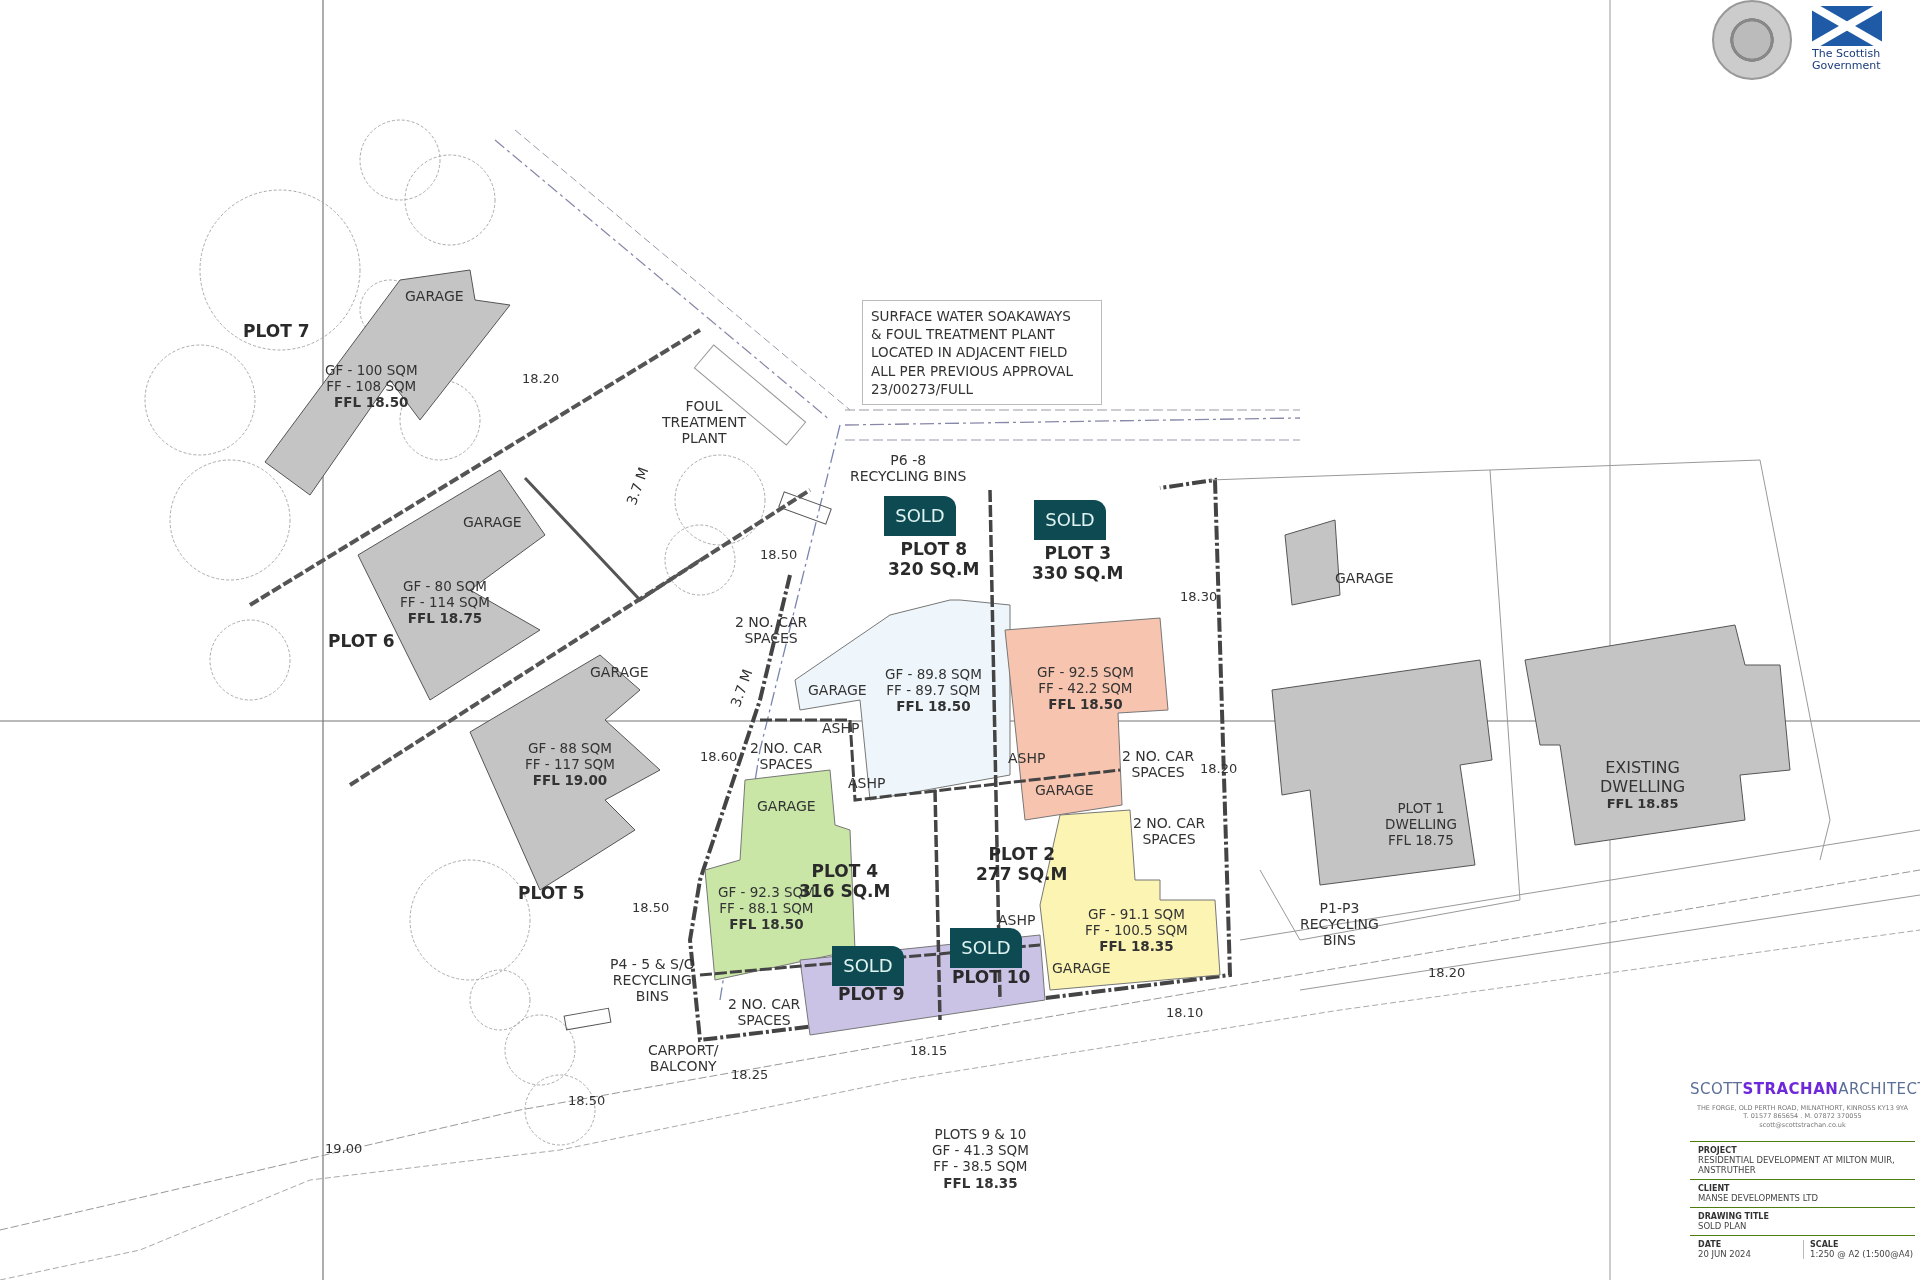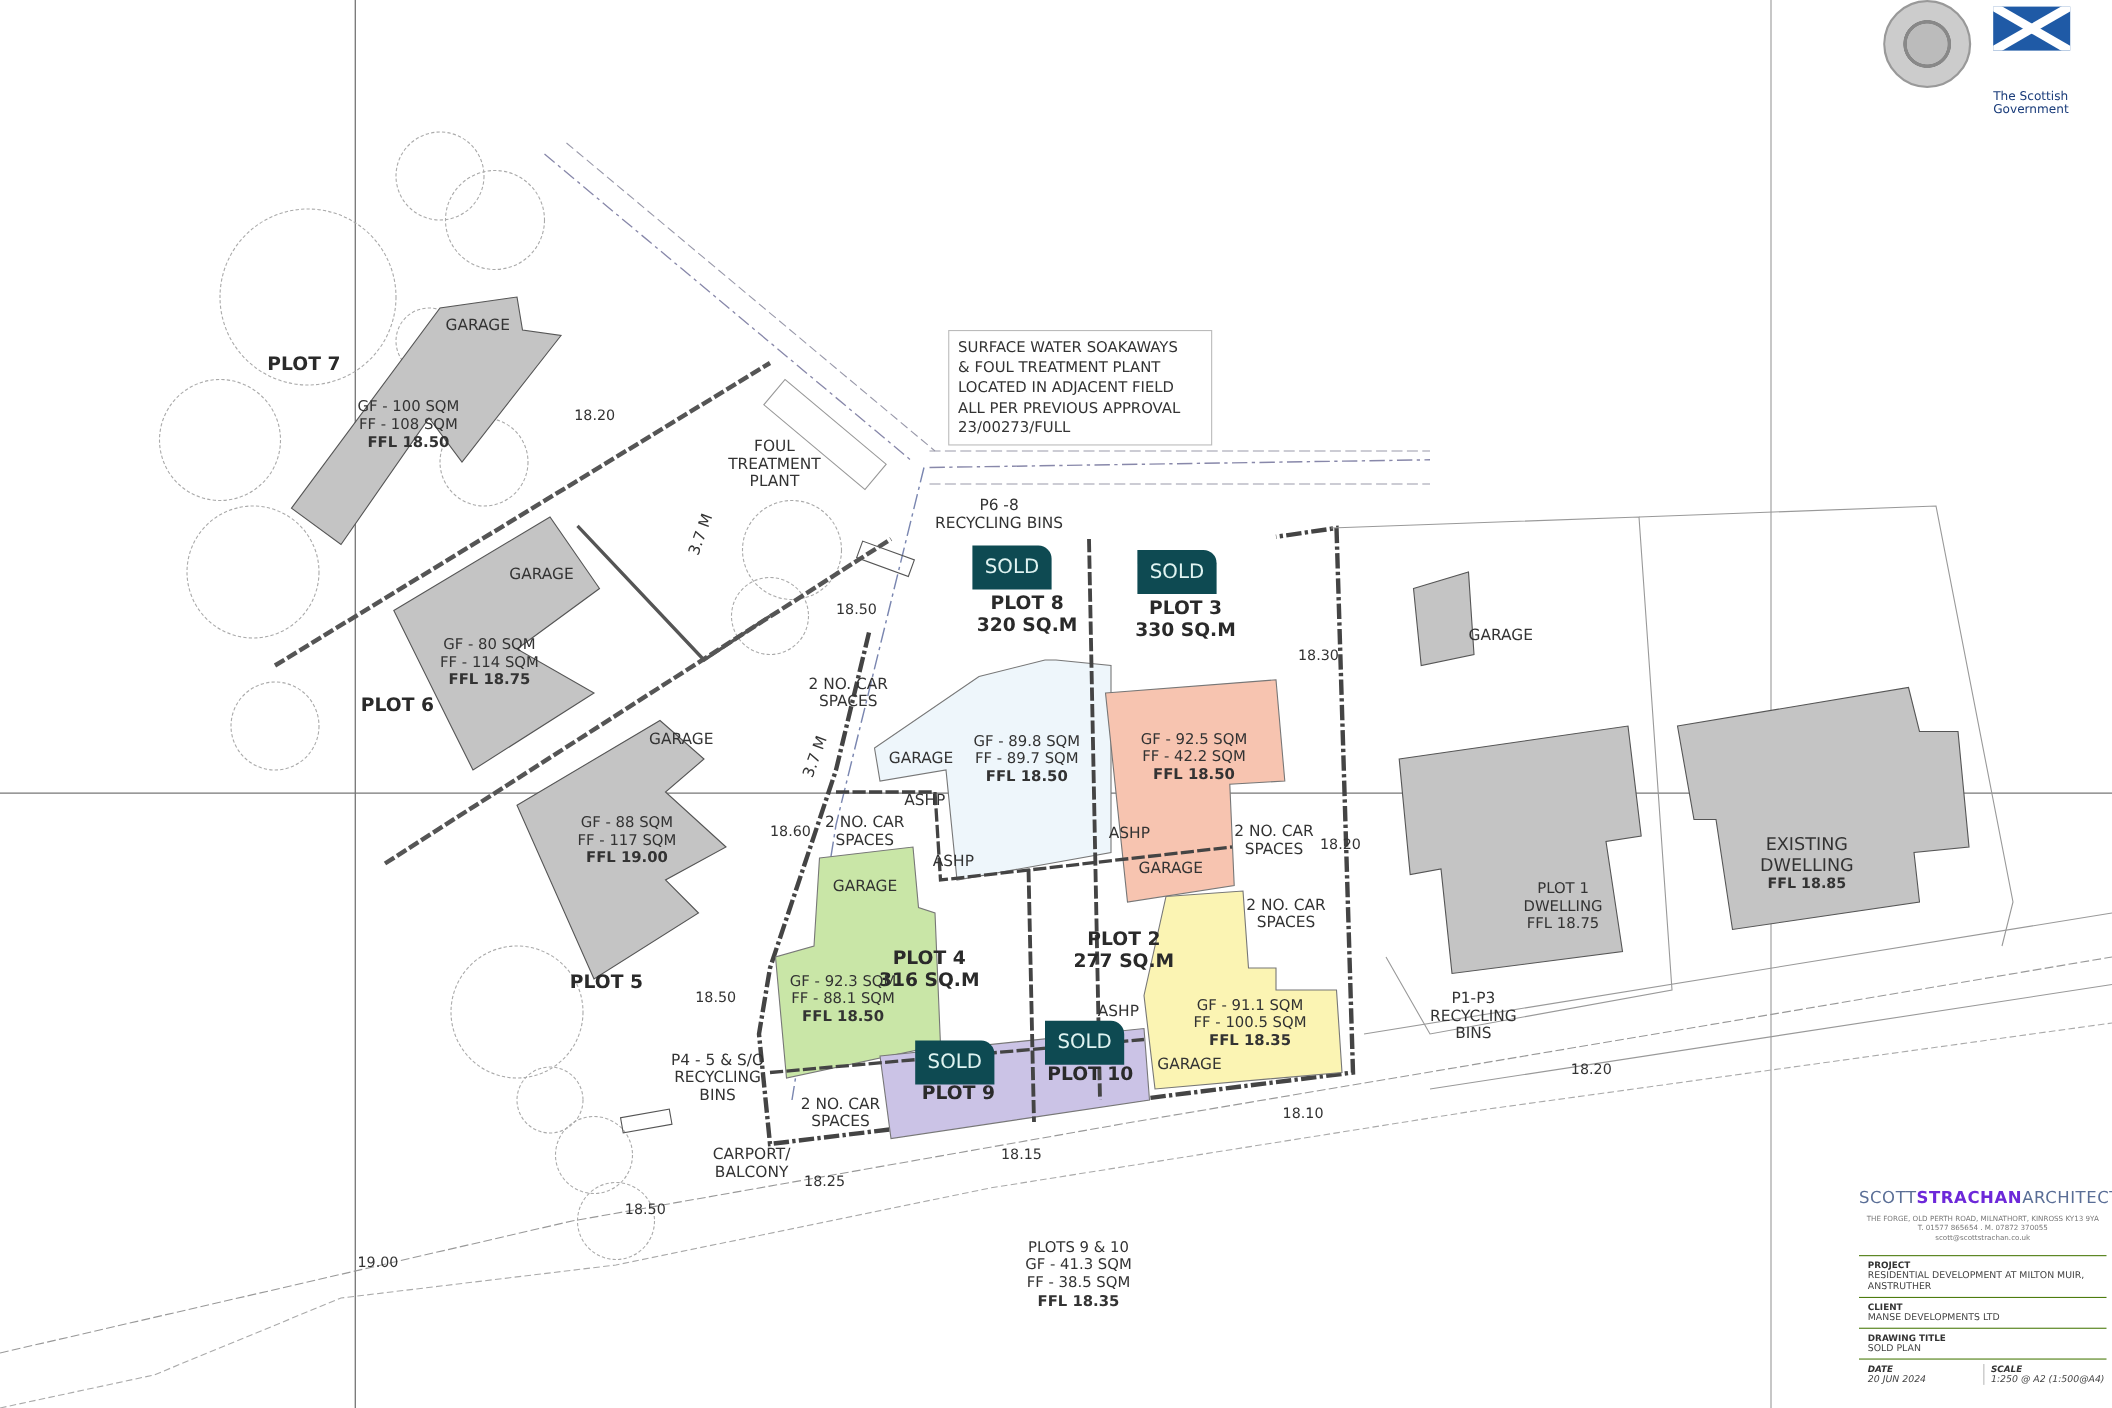--- a/index.html
+++ b/index.html
@@ -11,30 +11,30 @@
   .area{position:absolute;text-align:center;font-size:13.5px;line-height:1.2;color:#333;white-space:nowrap;}
   .area .ffl{font-weight:bold;}
   .sold{position:absolute;background:#0e4a52;color:#dff3f1;font-size:18px;width:72px;height:40px;line-height:40px;text-align:center;border-top-right-radius:12px;}
   .note{position:absolute;left:862px;top:300px;width:222px;border:1px solid #bbb;padding:6px 8px;font-size:13.5px;line-height:1.35;color:#333;background:#fff;}
   .note div{white-space:nowrap;}
   .logos{position:absolute;left:1712px;top:0;width:200px;height:80px;}
   .seal{position:absolute;left:0;top:0;width:76px;height:76px;border-radius:50%;background:radial-gradient(circle,#bbb 0 34%,#888 35% 40%,#ccc 41% 100%);border:2px solid #999;}
   .flag{position:absolute;left:100px;top:6px;width:70px;height:40px;background:#1f5aa6;overflow:hidden;}
   .flag:before,.flag:after{content:"";position:absolute;left:-10px;top:16px;width:90px;height:8px;background:#fff;transform:rotate(30deg);}
   .flag:after{transform:rotate(-30deg);}
-  .gov{position:absolute;left:100px;top:48px;width:80px;font-size:11px;line-height:1.05;color:#1a3c7a;text-align:left;margin-top:34px;}
+  .gov{position:absolute;left:100px;top:48px;width:80px;font-size:11px;line-height:1.05;color:#1a3c7a;text-align:left;}
   .tb{position:absolute;left:1690px;top:1070px;width:225px;font-size:9px;color:#555;}
   .tb .brand{font-size:15px;letter-spacing:.5px;color:#5a6e96;text-align:center;margin:10px 0 6px;}
   .tb .brand b{color:#6d28d9;}
   .tb .addr{text-align:center;font-size:6.5px;line-height:1.3;color:#777;margin-bottom:12px;}
   .tb .row{border-top:1px solid #4d7c0f;padding:4px 0 4px 8px;}
   .tb .k{font-weight:bold;font-size:8px;color:#333;}
   .tb .v{font-size:8.5px;color:#444;}
   .tb .split{display:flex;}
-  .tb .split>div{flex:1;font-style:italic;}
+  .tb .split>div{flex:1;}
   .tb .split>div+div{border-left:1px solid #bbb;padding-left:6px;}
 </style>
 </head>
 <body>
 
 <svg class="plan" viewBox="0 0 1920 1280">
 
   <line x1="323" y1="0" x2="323" y2="1280" stroke="#777" stroke-width="1.2"></line>
   <line x1="1610" y1="0" x2="1610" y2="1280" stroke="#999" stroke-width="1"></line>
   <line x1="0" y1="721" x2="1920" y2="721" stroke="#777" stroke-width="1.2"></line>

